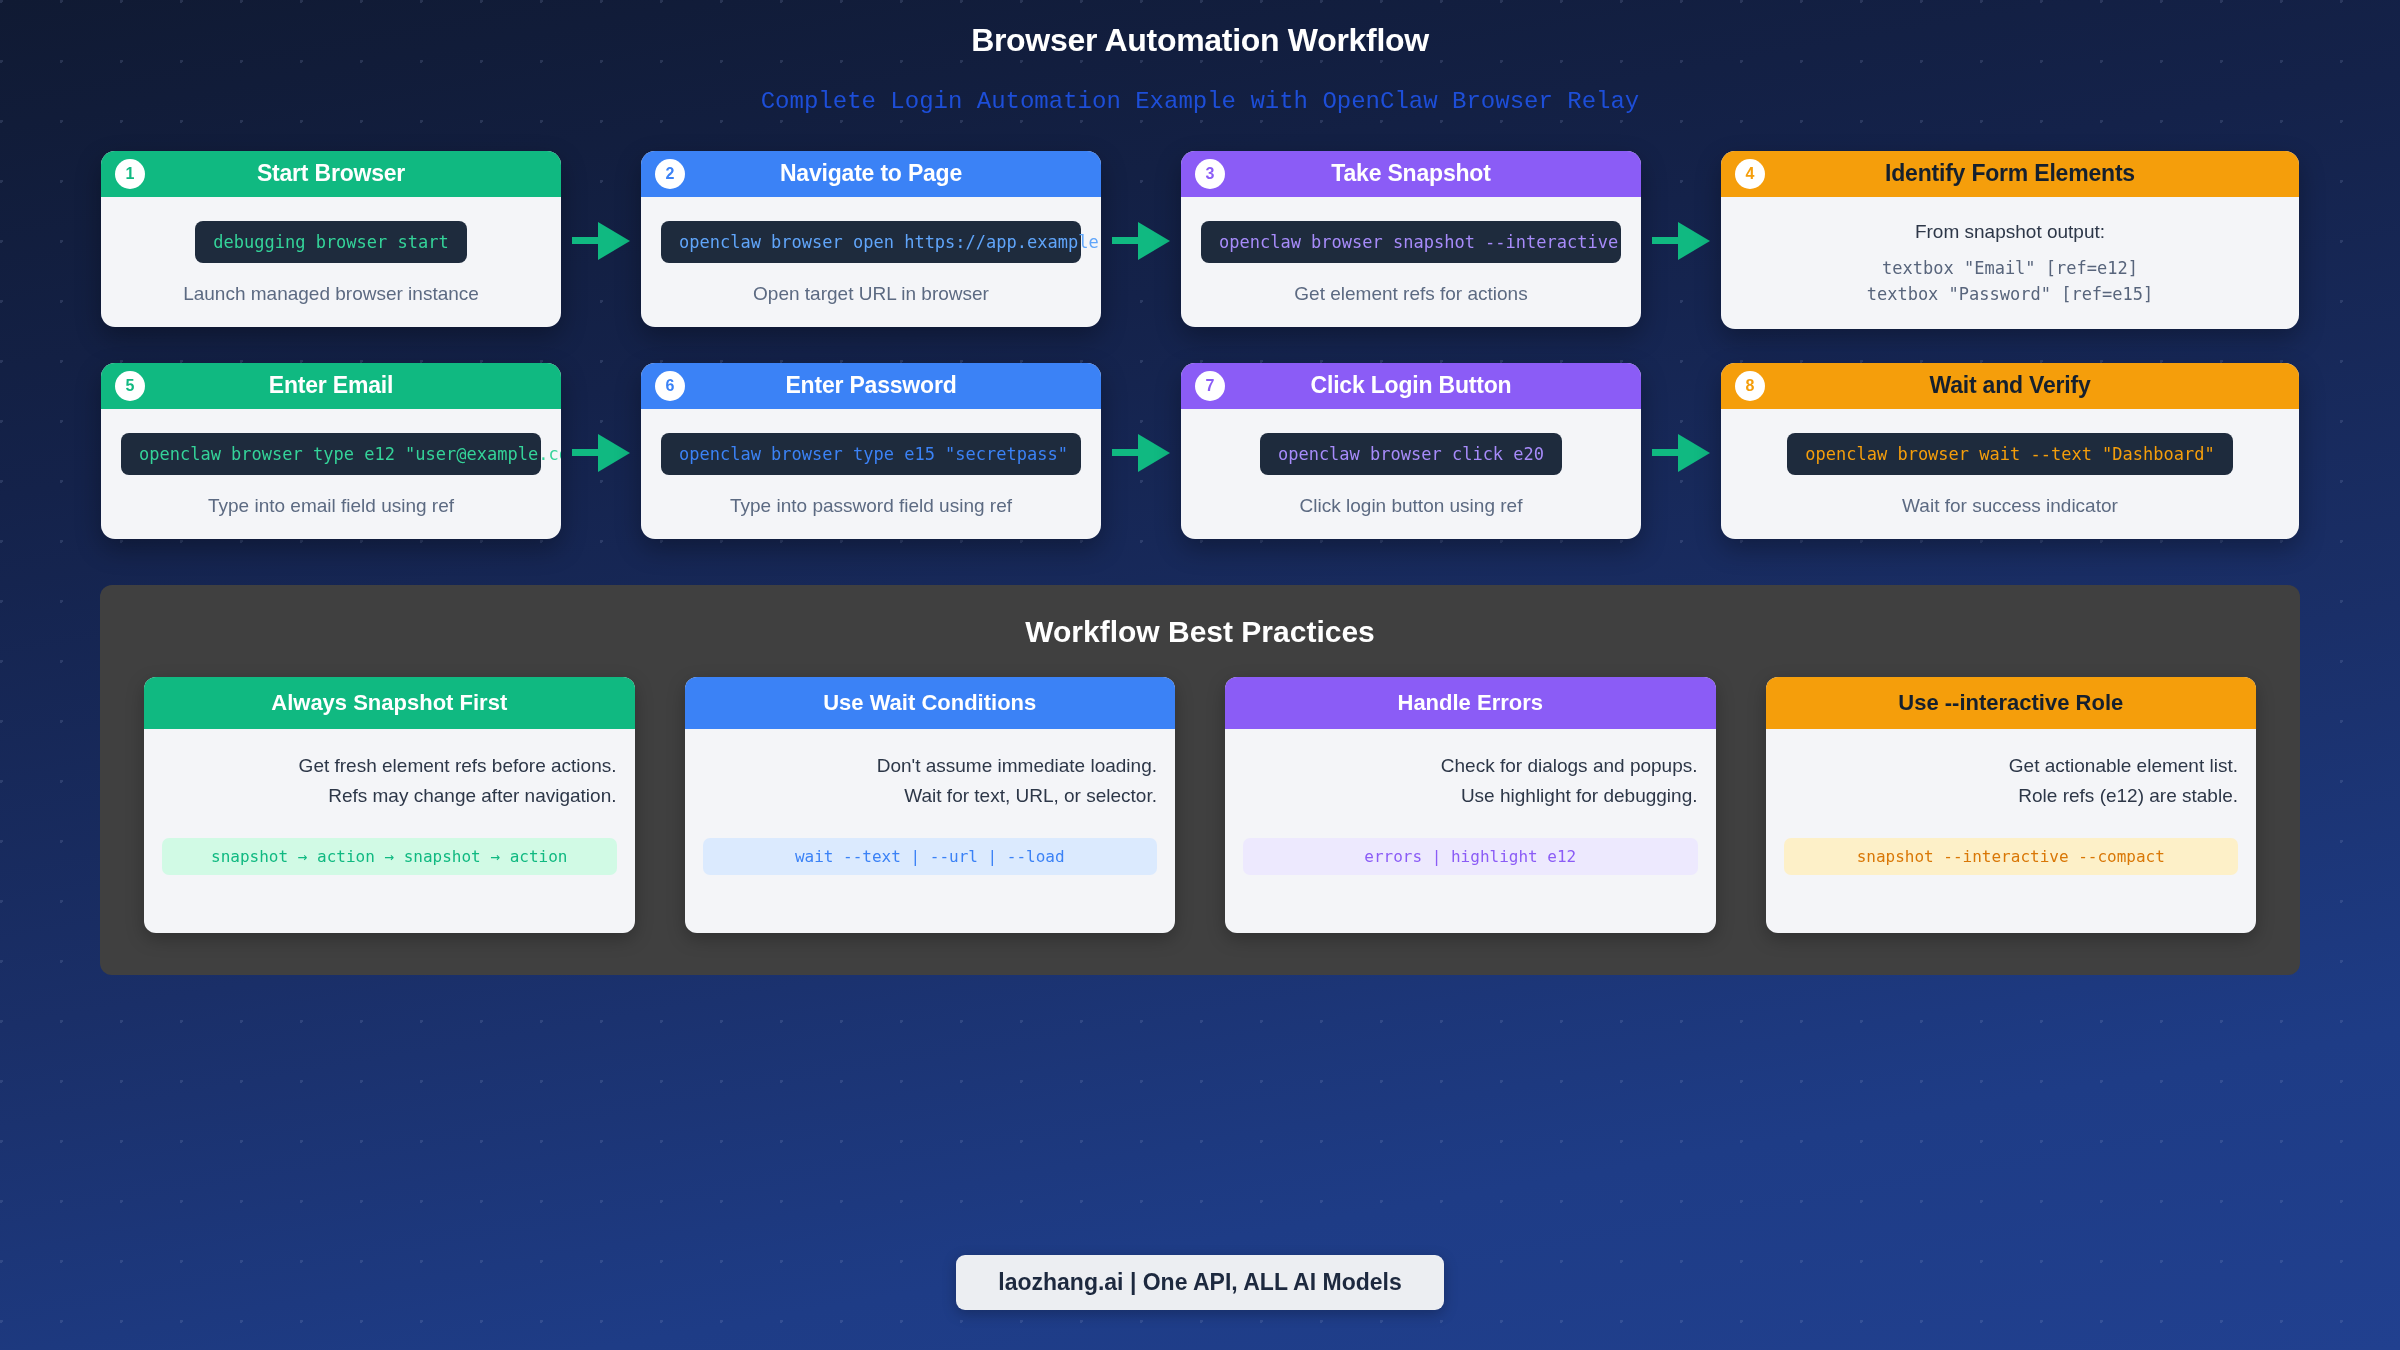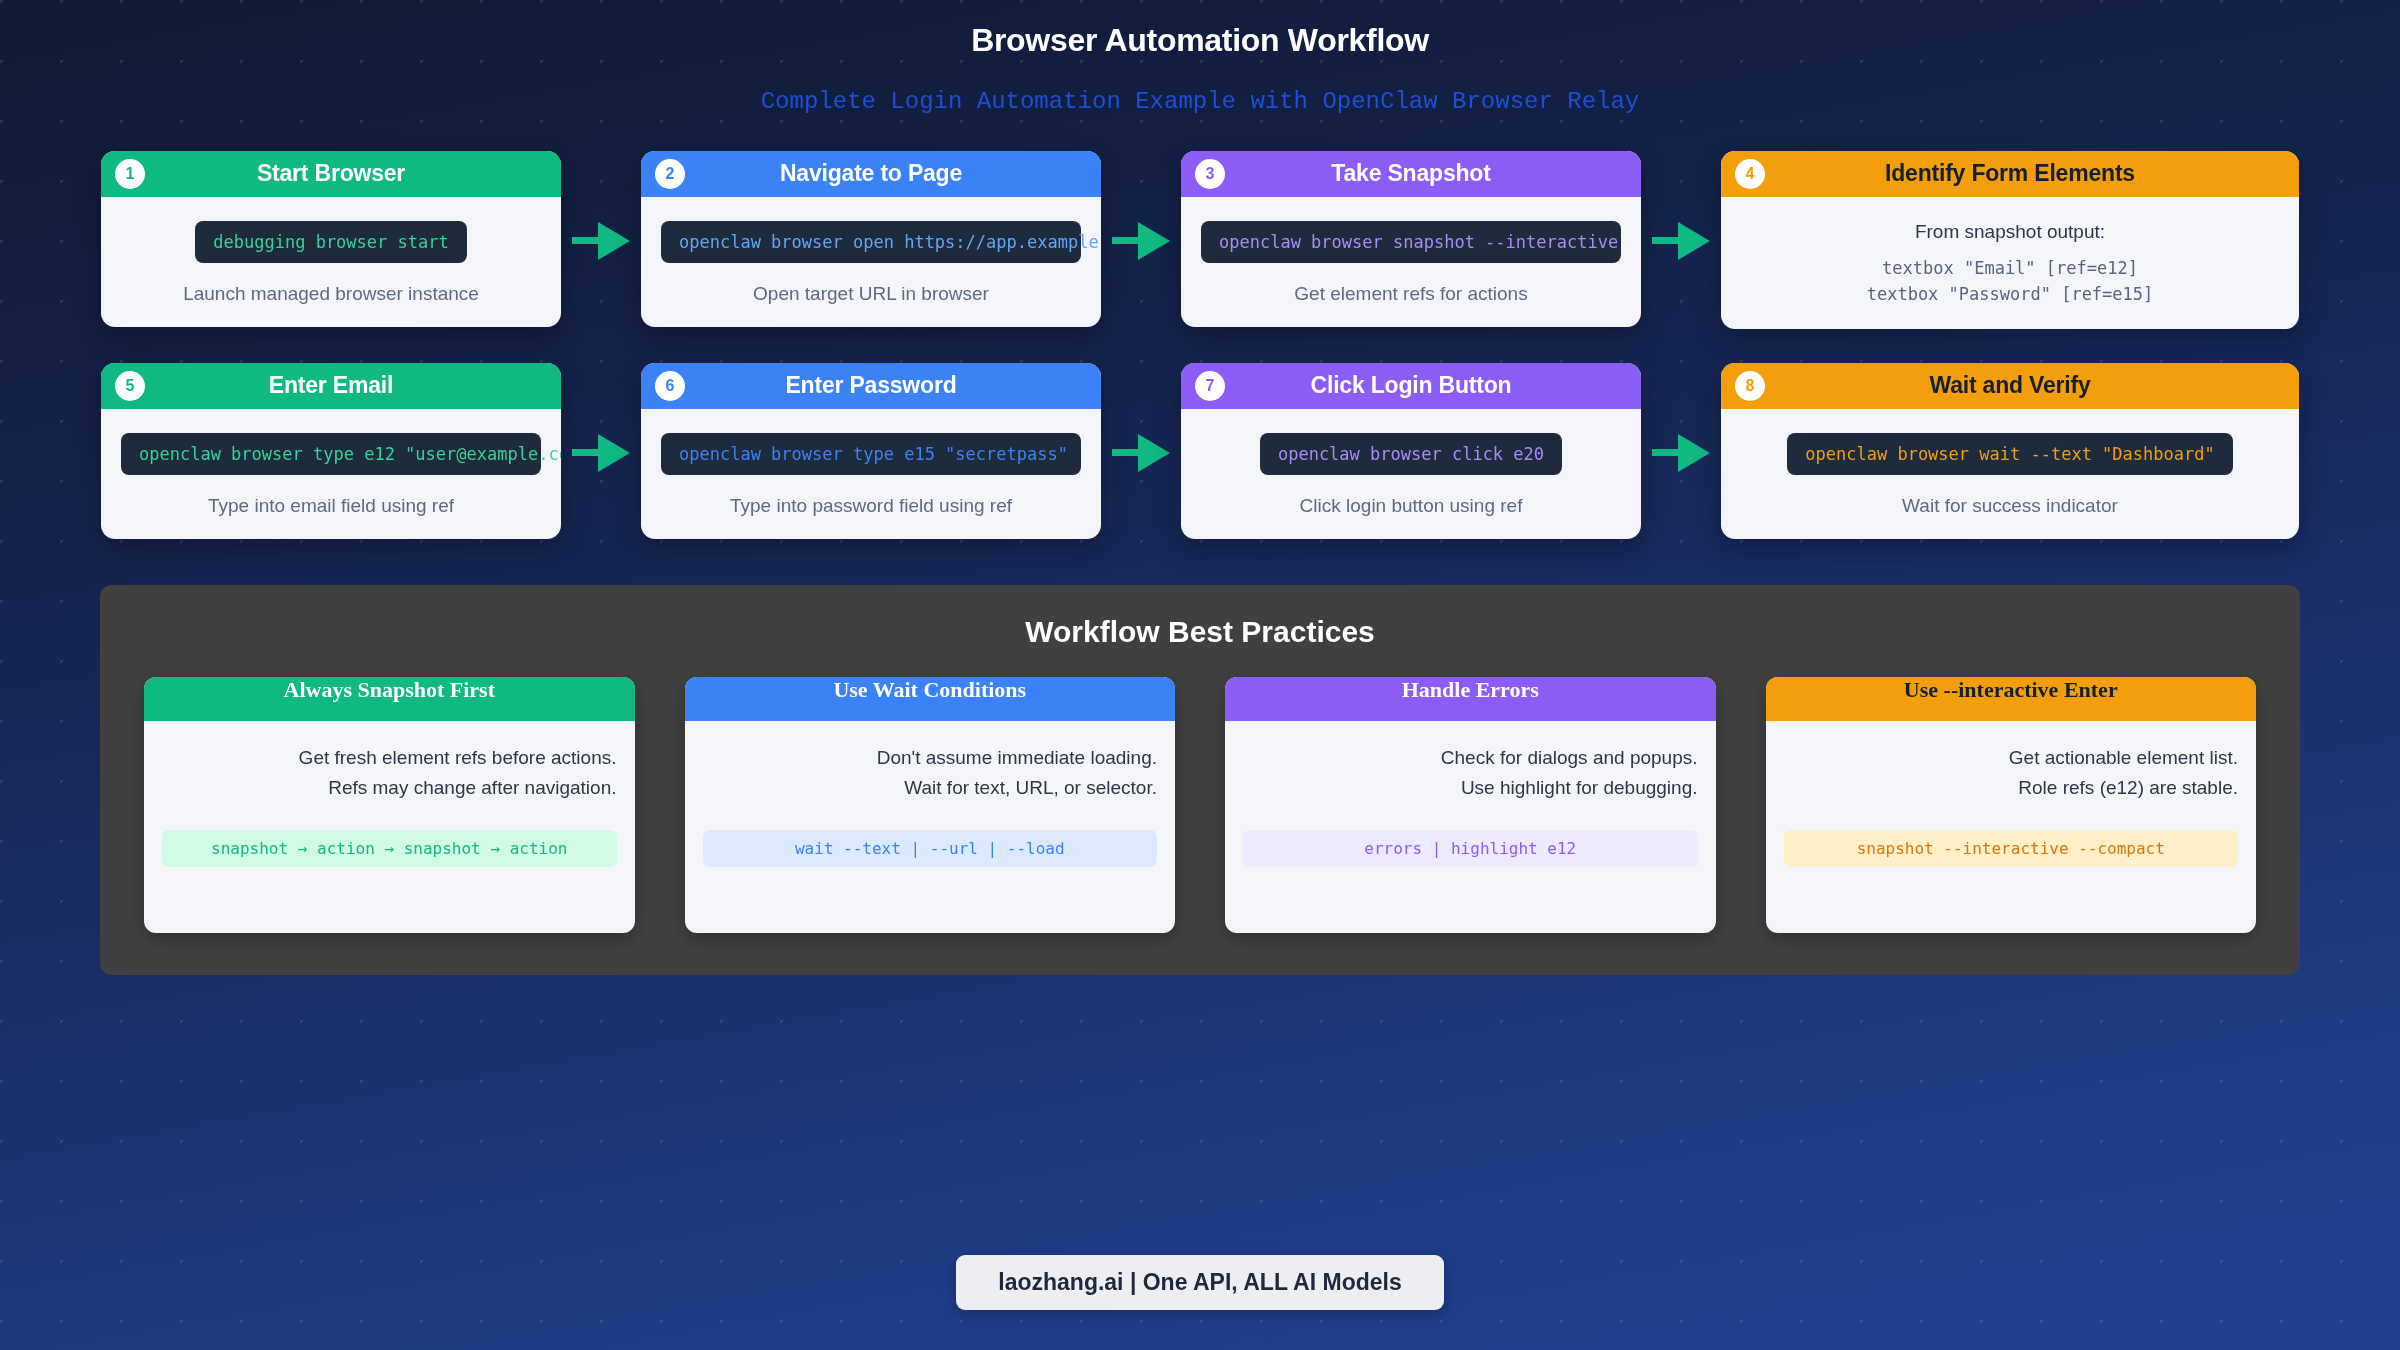--- a/index.html
+++ b/index.html
@@ -182,25 +182,24 @@
     flex: 1 1 0;
     background: #f4f5f8;
     border-radius: 12px;
     overflow: hidden;
     box-shadow: 0 6px 18px rgba(0,0,0,0.26);
     display: flex;
     flex-direction: column;
     min-height: 256px;
   }
   .bp-head {
-    height: 44px;
-    display: flex;
-    align-items: flex-start;
-    justify-content: center;
-    font-family: Liberation Serif, serif;
+    height: 52px;
+    display: flex;
+    align-items: center;
+    justify-content: center;
   }
   .bp-head .title {
     font-size: 22px;
     font-weight: bold;
     color: #ffffff;
   }
   .bp-head.dark-title .title { color: #15202e; }
   .bp-body {
     flex: 1;
     padding: 22px 18px 28px;
@@ -416,21 +415,21 @@
         </div>
         <div class="bp-body">
           <div class="bp-line">Check for dialogs and popups.</div>
           <div class="bp-line">Use highlight for debugging.</div>
           <div class="bp-chip" style="background: rgb(237, 233, 254); color: rgb(139, 92, 246);">errors | highlight e12</div>
         </div>
       </div>
 
       <div class="bp-card">
         <div class="bp-head dark-title" style="background: rgb(245, 158, 11);">
-          <div class="title">Use --interactive Enter</div>
+          <div class="title">Use --interactive Role</div>
         </div>
         <div class="bp-body">
           <div class="bp-line">Get actionable element list.</div>
           <div class="bp-line">Role refs (e12) are stable.</div>
           <div class="bp-chip" style="background: rgb(253, 240, 200); color: rgb(217, 119, 6);">snapshot --interactive --compact</div>
         </div>
       </div>
 
     </div>
   </div>

